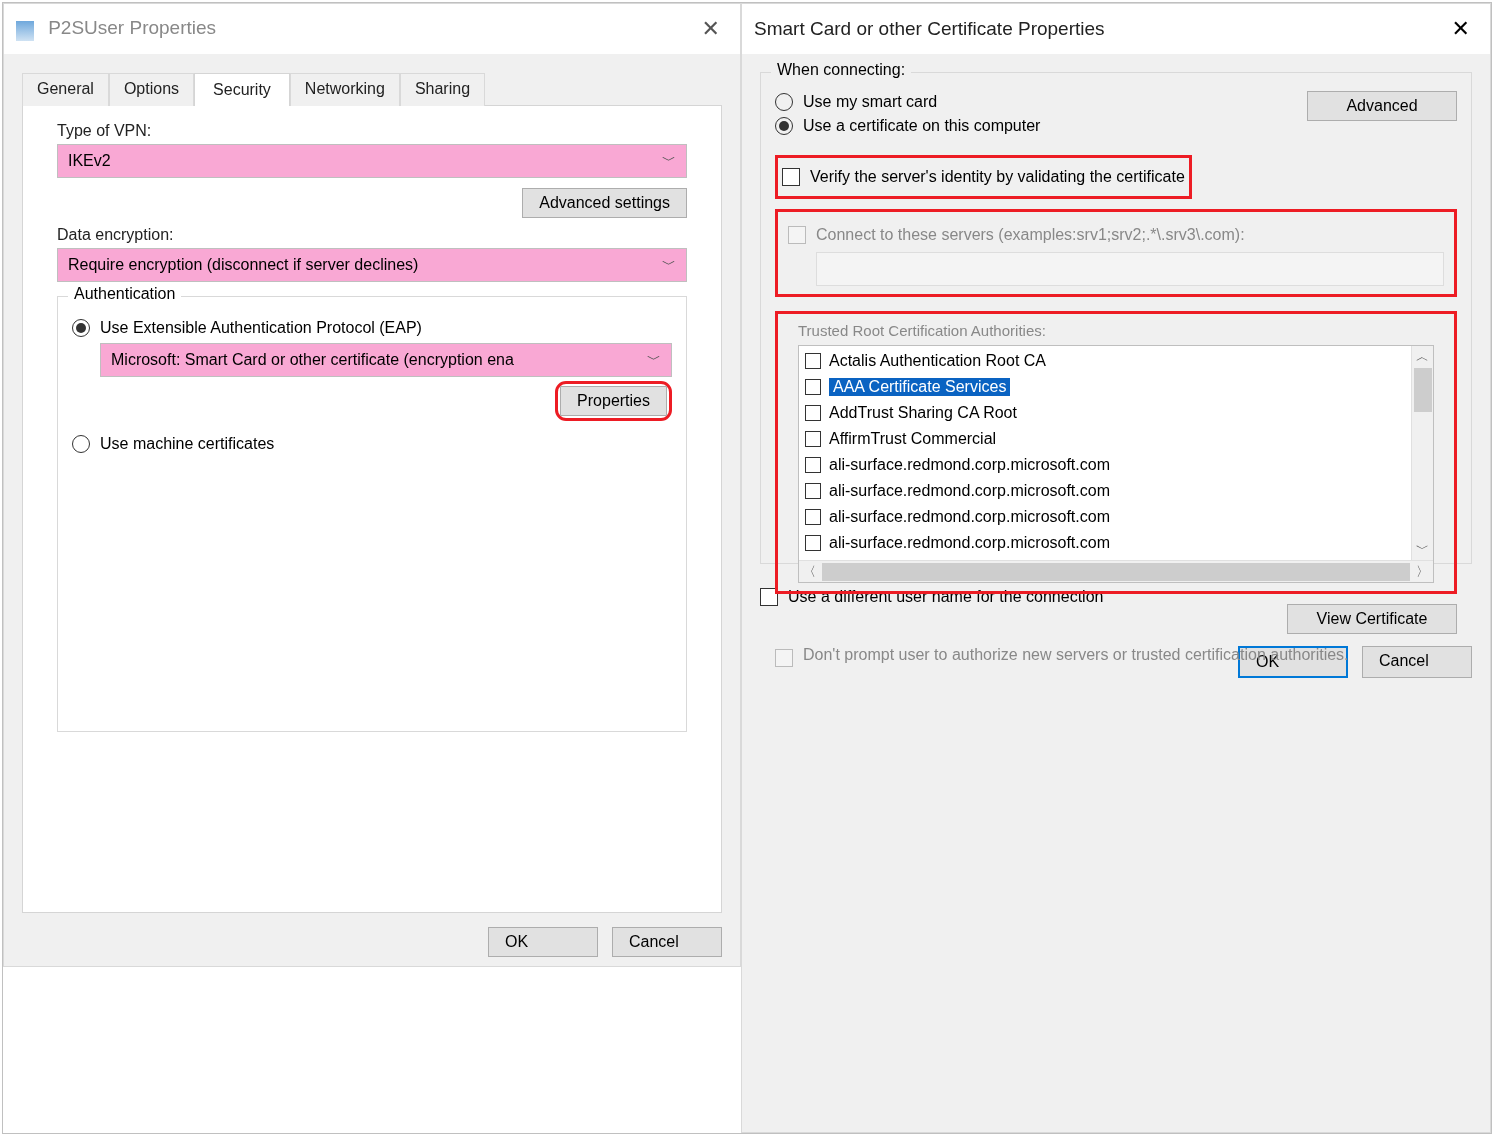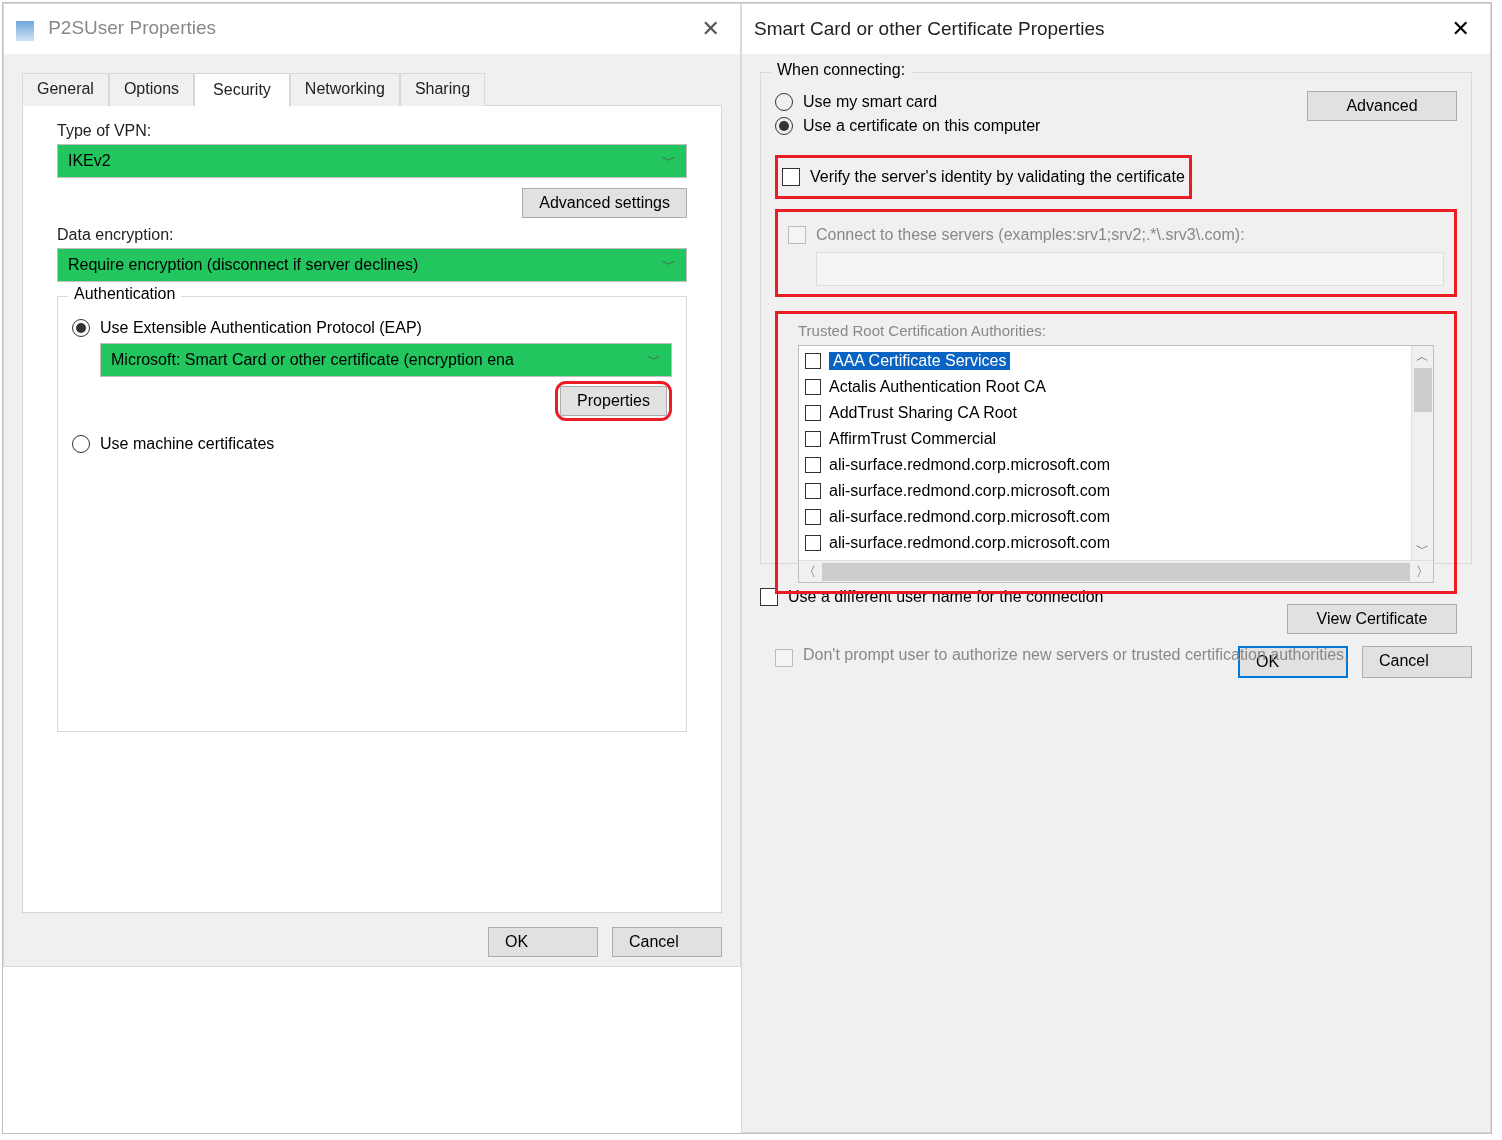--- a/index.html
+++ b/index.html
@@ -60,21 +60,21 @@
 .tab.active {
   background: #fff; border-color: #d5d5d5; z-index: 2;
   padding: 7px 18px;
 }
 .tabpanel {
   background: #fff; border: 1px solid #d5d5d5; padding: 16px 34px;
   height: 808px;
 }
 .label { font-size: 16px; color: #222; margin-bottom: 4px; }
 .select {
-  width: 100%; height: 34px; background: #22c55e; border: 1px solid #bfbfbf;
+  width: 100%; height: 34px; background: #f9a8d4; border: 1px solid #bfbfbf;
   display: flex; align-items: center; justify-content: space-between;
   padding: 0 10px; font-size: 16px; cursor: pointer;
 }
 .select .chev { font-size: 14px; color: #555; }
 .btn {
   background: #e1e1e1; border: 1px solid #adadad; padding: 5px 16px;
   font-size: 16px; cursor: pointer; display: inline-block;
 }
 .row-right { display: flex; justify-content: flex-end; margin-top: 10px; }
 .fieldset {
@@ -255,27 +255,27 @@
           <div class="textfield disabled"></div>
         </div>
       </div>
 
       <div style="height:14px"></div>
 
       <div class="redbox" style="padding:8px 20px;">
         <div class="disabled-text" style="margin-bottom:6px">Trusted Root Certification Authorities:</div>
         <div class="listbox">
           <div class="items" id="ca-items">
+                <div class="item">
+                  <span class="cb"></span>
+                  <span class="txt">Actalis Authentication Root CA</span>
+                </div>
                 <div class="item selected">
                   <span class="cb"></span>
                   <span class="txt">AAA Certificate Services</span>
-                </div>
-                <div class="item">
-                  <span class="cb"></span>
-                  <span class="txt">Actalis Authentication Root CA</span>
                 </div>
                 <div class="item">
                   <span class="cb"></span>
                   <span class="txt">AddTrust Sharing CA Root</span>
                 </div>
                 <div class="item">
                   <span class="cb"></span>
                   <span class="txt">AffirmTrust Commercial</span>
                 </div>
                 <div class="item">

